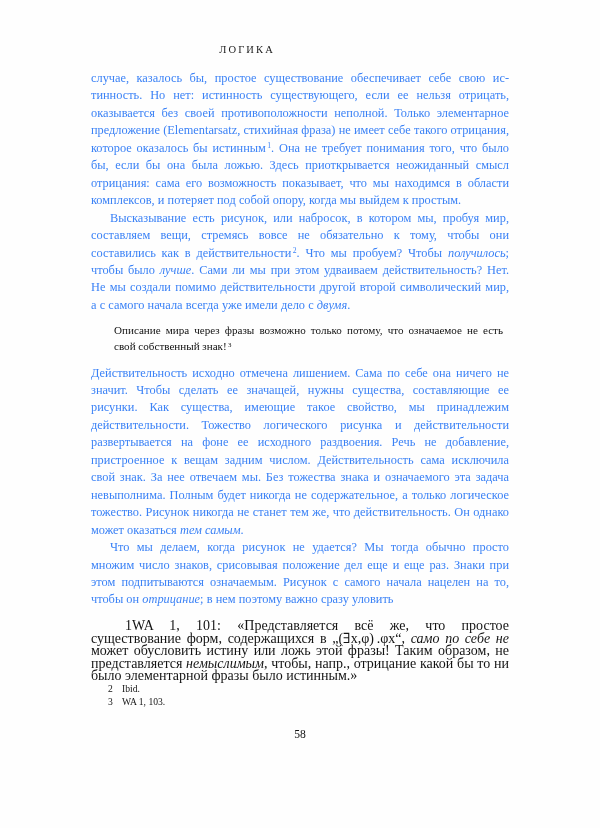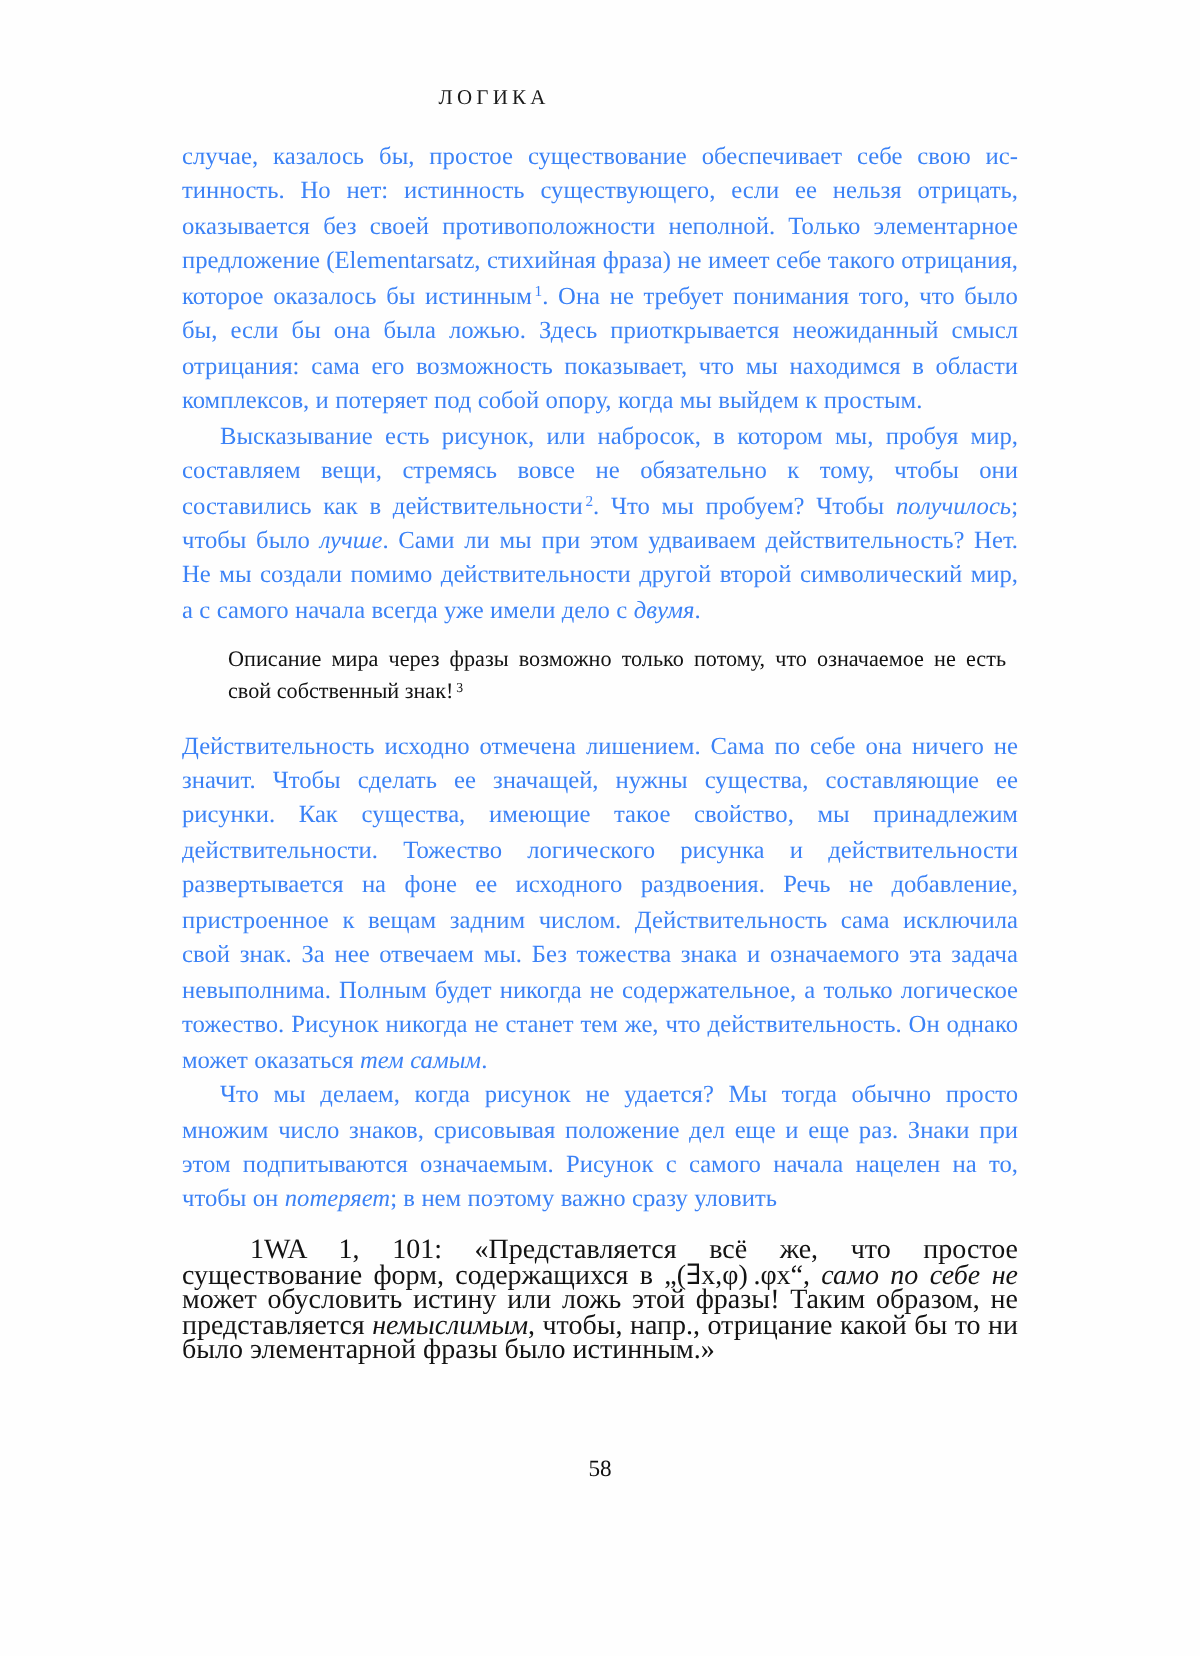--- a/index.html
+++ b/index.html
@@ -128,26 +128,28 @@
     <p class="body-par no-indent">случае, казалось бы, простое существование обеспечивает себе свою ис­тинность. Но нет: истинность существующего, если ее нельзя отрицать, оказывается без своей противоположности неполной. Только элемен­тарное предложение (Elementarsatz, стихийная фраза) не имеет себе та­кого отрицания, которое оказалось бы истинным<sup>1</sup>. Она не требует по­нимания того, что было бы, если бы она была ложью. Здесь приоткрыва­ется неожиданный смысл отрицания: сама его возможность показывает, что мы находимся в области комплексов, и потеряет под собой опору, когда мы выйдем к простым.</p>
 
     <p class="body-par">Высказывание есть рисунок, или набросок, в котором мы, пробуя мир, составляем вещи, стремясь вовсе не обязательно к тому, чтобы они составились как в действительности<sup>2</sup>. Что мы пробуем? Чтобы <i>получи­лось</i>; чтобы было <i>лучше</i>. Сами ли мы при этом удваиваем действитель­ность? Нет. Не мы создали помимо действительности другой второй символический мир, а с самого начала всегда уже имели дело с <i>двумя</i>.</p>
 
     <div class="quote-block">
       <p>Описание мира через фразы возможно только потому, что означаемое не есть свой собственный знак!<sup>3</sup></p>
     </div>
 
     <p class="body-par no-indent">Действительность исходно отмечена лишением. Сама по себе она ничего не значит. Чтобы сделать ее значащей, нужны существа, составляющие ее рисунки. Как существа, имеющие такое свойство, мы принадлежим действительности. Тожество логического рисунка и действительности развертывается на фоне ее исходного раздвоения. Речь не добавление, пристроенное к вещам задним числом. Действительность сама исклю­чила свой знак. За нее отвечаем мы. Без тожества знака и означаемого эта задача невыполнима. Полным будет никогда не содержательное, а только логическое тожество. Рисунок никогда не станет тем же, что дей­ствительность. Он однако может оказаться <i>тем самым</i>.</p>
 
-    <p class="body-par">Что мы делаем, когда рисунок не удается? Мы тогда обычно просто множим число знаков, срисовывая положение дел еще и еще раз. Зна­ки при этом подпитываются означаемым. Рисунок с самого начала на­целен на то, чтобы он <i>потеряет</i>; в нем поэтому важно сразу уловить</p>
+    <p class="body-par">Что мы делаем, когда рисунок не удается? Мы тогда обычно просто множим число знаков, срисовывая положение дел еще и еще раз. Зна­ки при этом подпитываются означаемым. Рисунок с самого начала на­целен на то, чтобы он <i>отрицание</i>; в нем поэтому важно сразу уловить</p>
 
   </div>
 
   <div class="footnotes">
 
     <p class="fn-item first-note"><span class="fn-num">1</span><span>WA 1, 101: «Представляется всё же, что простое существование форм, содержа­щихся в „(∃x,φ) .φx“, <i>само по себе не</i> может обусловить истину или ложь этой фразы! Та­ким образом, не представляется <i>немыслимым</i>, чтобы, напр., отрицание какой бы то ни было элементарной фразы было истинным.»</span></p>
 
+    <p class="fn-short"><span class="fn-num-short">2</span><span>Ibid.</span></p>
 
+    <p class="fn-short"><span class="fn-num-short">3</span><span>WA 1, 103.</span></p>
   </div>
 
   <div class="folio">58</div>
 
 </div>
 
 </body></html>

